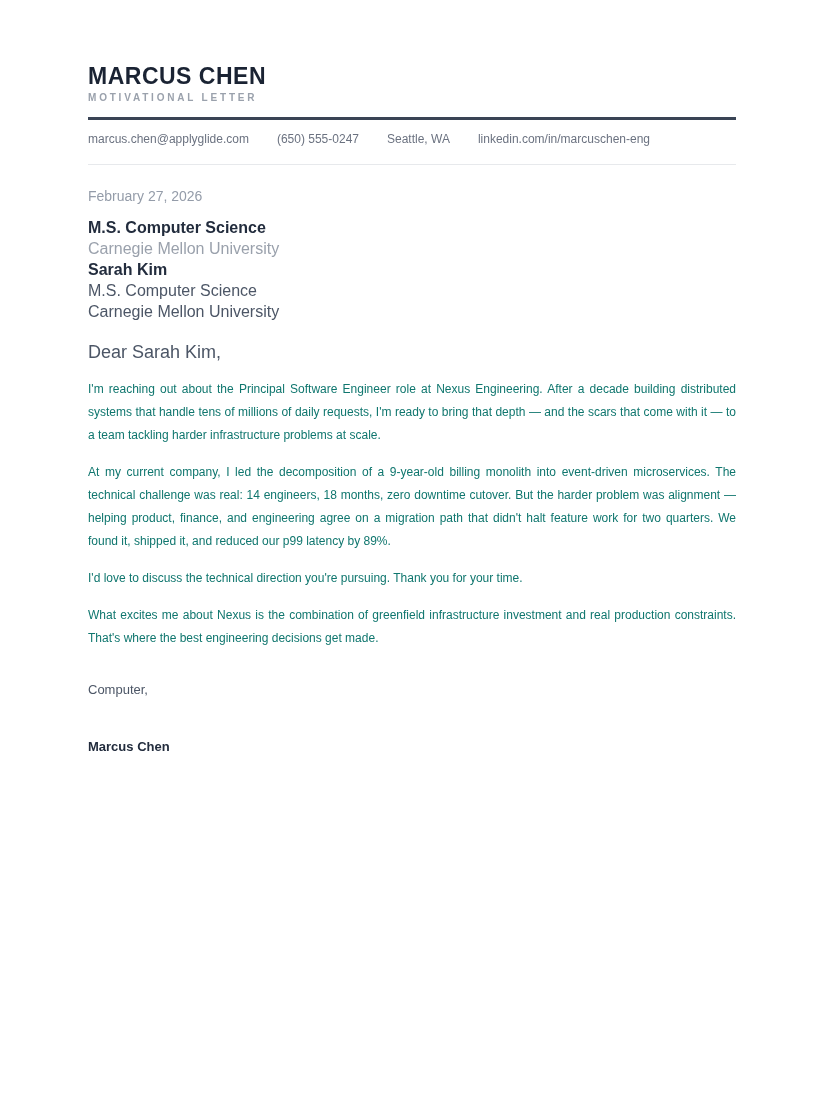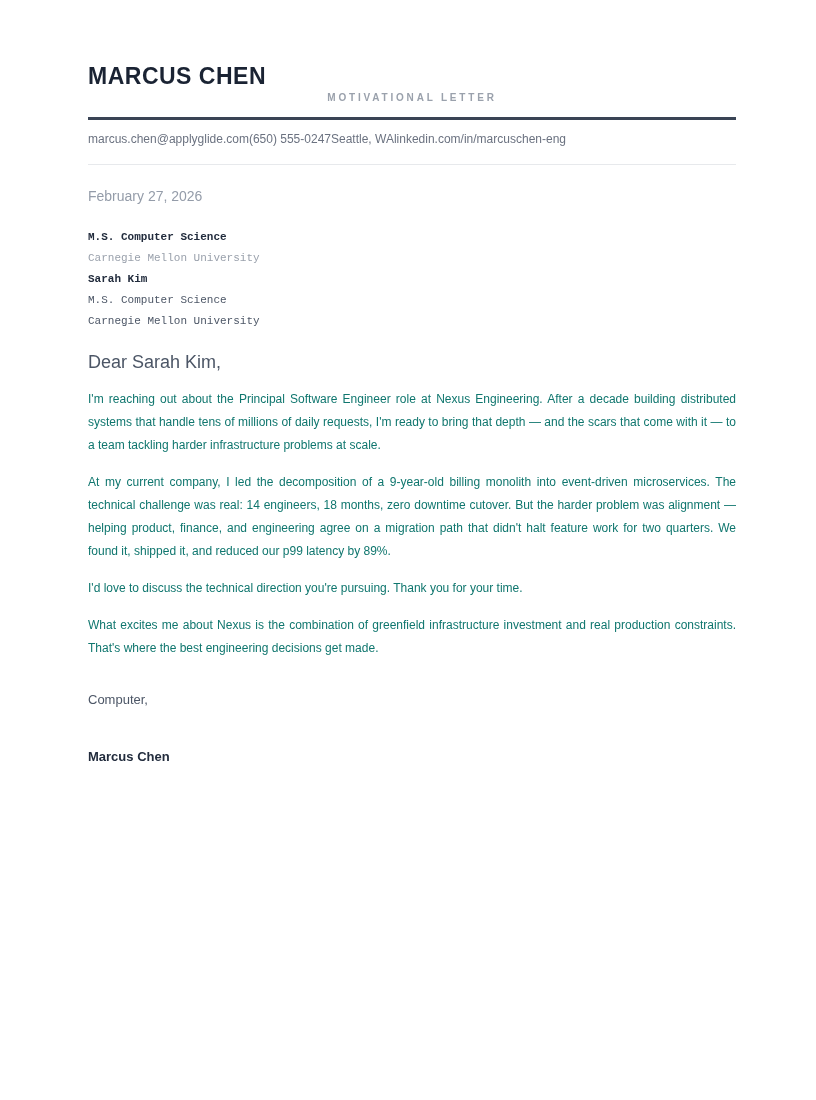--- a/index.html
+++ b/index.html
@@ -27,53 +27,52 @@
     letter-spacing: 0.5px;
     color: #1a2333;
   }
   .doc-type {
     margin-top: 2px;
     font-size: 10px;
     line-height: 12px;
     font-weight: 600;
     letter-spacing: 2.8px;
     color: #9aa1ac;
-    text-align: center;
   }
   .rule-thick {
     margin-top: 13px;
     height: 3px;
     background: #3a4455;
   }
   .contact-row {
     display: flex;
+    gap: 28px;
     margin-top: 12px;
     font-size: 12px;
     line-height: 14px;
     color: #6b7280;
     white-space: nowrap;
   }
   .rule-thin {
     margin-top: 18px;
     height: 1px;
     background: #e7e9ec;
   }
   
   .letter-date {
     margin-top: 24px;
     font-size: 14px;
     line-height: 15px;
     color: #949ca9;
   }
   .recipient-block {
-    margin-top: 23px;
-    font-size: 11px;
+    margin-top: 13px;
+    font-size: 16px;
     line-height: 21px;
     color: #4c5666;
-    font-family: Liberation Mono, monospace;
   }
   .recipient-block .strong {
     font-weight: bold;
     color: #222c3d;
   }
   .recipient-block .muted {
     color: #9aa1ac;
   }
   
   .salutation {

